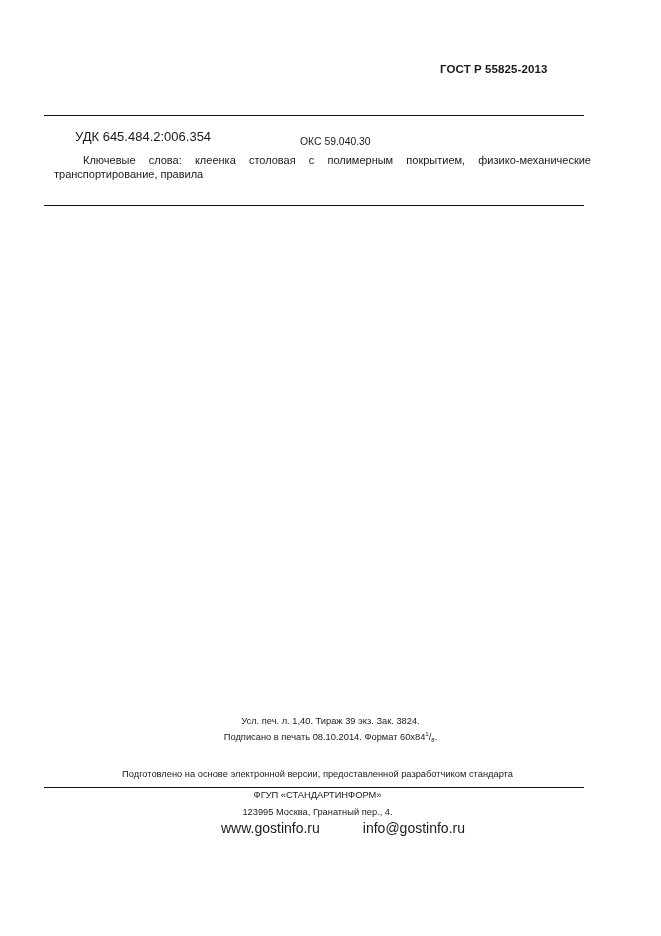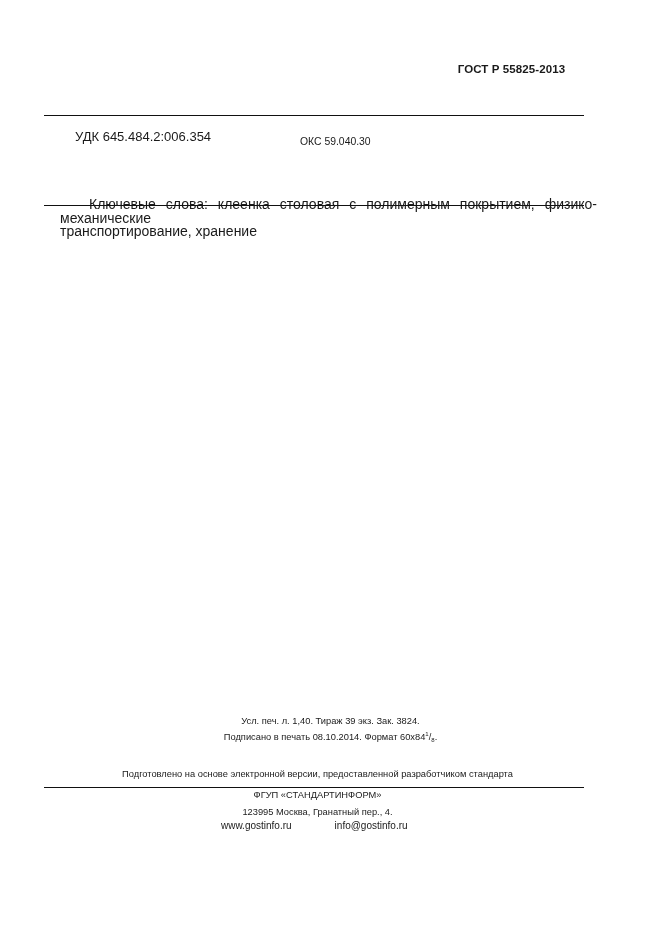--- a/index.html
+++ b/index.html
@@ -11,82 +11,81 @@
       width: 661px;
       height: 936px;
       position: relative;
       overflow: hidden;
       font-family: "Liberation Sans", sans-serif;
       color: #1a1a1a;
     }
     .abs { position: absolute; }
     .doc-code {
       left: 440px; top: 63px; width: 143px;
-      text-align: center;
+      text-align: left;
       font-weight: bold;
       font-size: 11.5px;
       letter-spacing: 0.1px;
     }
     .rule {
       position: absolute;
       height: 1.4px;
       background: #111;
     }
     .udk {
       left: 75px; top: 129px;
       font-size: 13px;
     }
     .oks {
       left: 300px; top: 136px;
       font-size: 10.4px;
     }
     .keywords {
-      left: 60px; top: 154px; width: 537px;
-      font-size: 14px;
+      left: 54px; top: 154px; width: 537px;
+      font-size: 11px;
       line-height: 13.5px;
       text-align: justify;
-      margin-top: 44px;
     }
     .kw-line {
       display: block;
       text-align: justify;
       text-align-last: justify;
     }
     .kw-first { text-indent: 29px; }
     .kw-last { text-align-last: left; }
     .footer-line {
       left: 0; width: 661px;
       text-align: center;
       font-size: 9.3px;
       white-space: nowrap;
     }
     sup.frac-num { font-size: 6px; vertical-align: 4px; }
     sub.frac-den { font-size: 6px; vertical-align: -2px; }
     .web-row {
       left: 221px; top: 820px;
-      font-size: 10px;
+      font-size: 14px;
       white-space: nowrap;
     }
     .web-row span + span { margin-left: 43px; }
   </style>
 </head>
 <body>
 
 <div>
 
   <div class="abs doc-code">ГОСТ Р 55825-2013</div>
 
   <div class="rule" style="left:44px; top:115px; width:540px;"></div>
 
   <div class="abs udk">УДК 645.484.2:006.354</div>
   <div class="abs oks">ОКС  59.040.30</div>
 
   <div class="abs keywords">
     <span class="kw-line kw-first">Ключевые  слова:  клеенка  столовая  с  полимерным  покрытием,  физико-механические</span>
-    <span class="kw-line kw-last">транспортирование,  хранение</span>
+    <span class="kw-line kw-last">транспортирование,  правила</span>
   </div>
 
   <div class="rule" style="left:44px; top:205px; width:540px;"></div>
 
   <div class="abs footer-line" style="top:731px;">
     <span>Подписано в печать 08.10.2014. Формат 60х84</span><sup class="frac-num">1</sup>/<sub class="frac-den">8</sub><span>.</span>
   </div>
 
   <div class="abs footer-line" style="top:716px;">Усл. печ. л. 1,40. Тираж  39  экз. Зак. 3824.</div>
 

